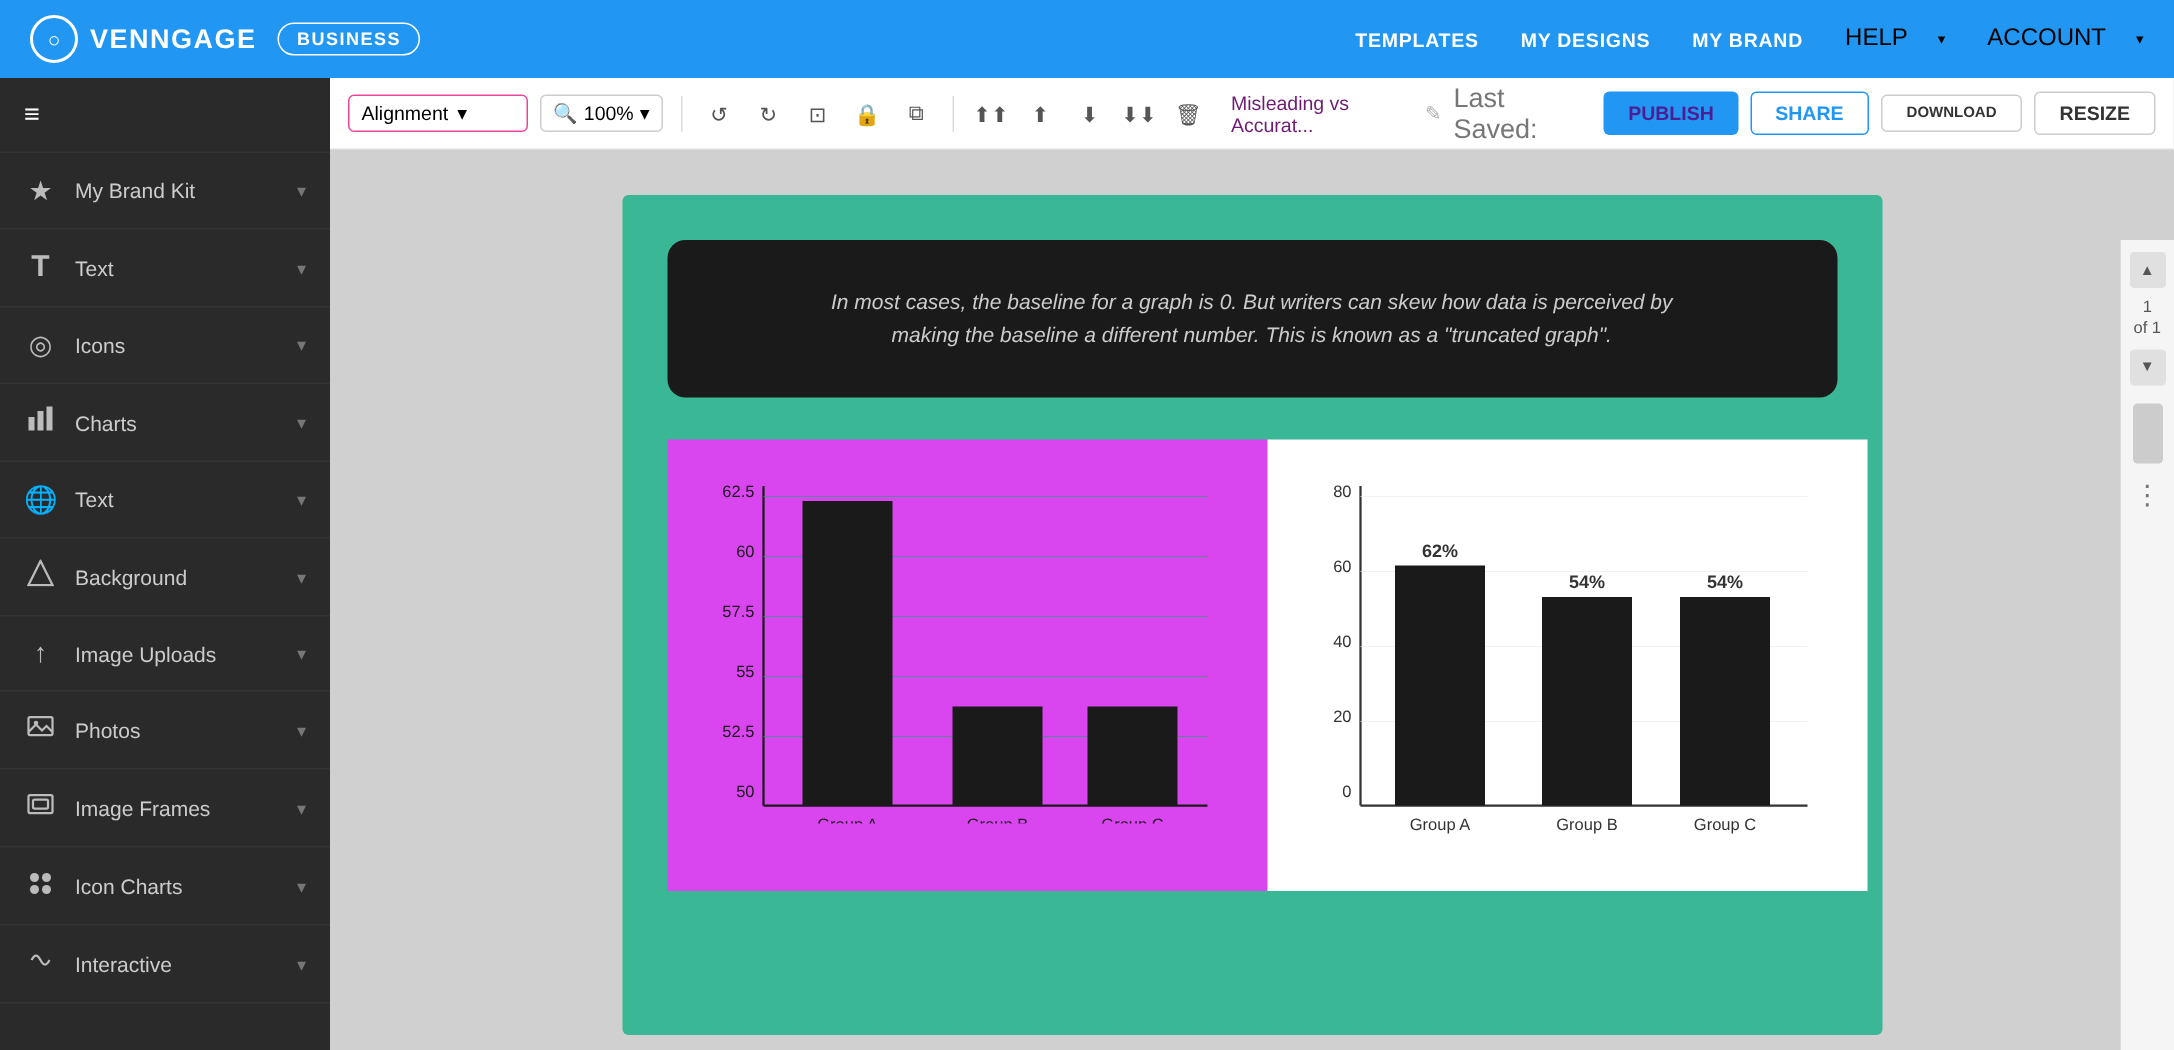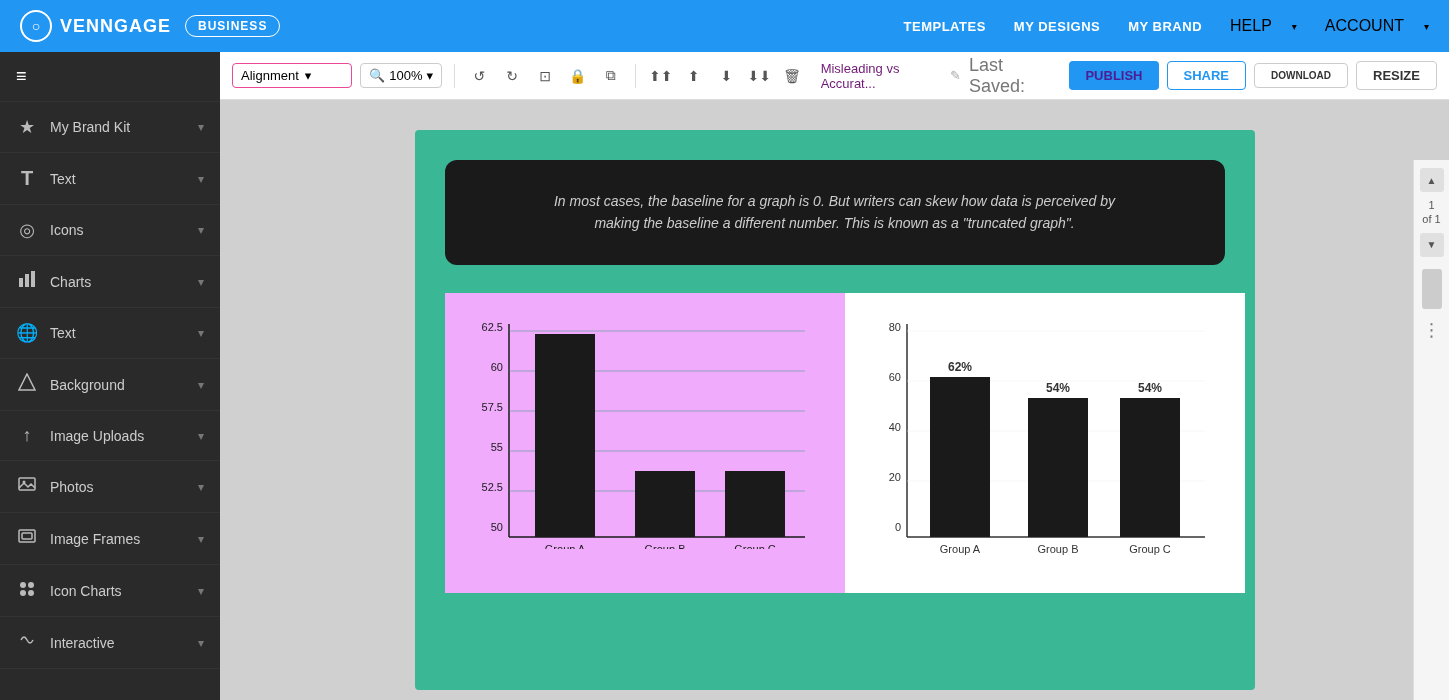--- a/index.html
+++ b/index.html
@@ -386,21 +386,21 @@
 
 <div class="main-area">
   <div class="canvas-wrapper">
 
     <div class="title-card">
       <p>In most cases, the baseline for a graph is 0. But writers can skew how data is perceived by making the baseline a different number. This is known as a "truncated graph".</p>
     </div>
 
     <div class="charts-row">
 
-      <div class="chart-panel" style="background:#f0abfc;">
+      <div class="chart-panel" style="background:#d946ef;">
         <svg width="360" height="240" viewBox="0 0 360 240">
 
           <text x="38" y="22" font-size="11" fill="#1a1a1a" text-anchor="end">62.5</text>
           <text x="38" y="62" font-size="11" fill="#1a1a1a" text-anchor="end">60</text>
           <text x="38" y="102" font-size="11" fill="#1a1a1a" text-anchor="end">57.5</text>
           <text x="38" y="142" font-size="11" fill="#1a1a1a" text-anchor="end">55</text>
           <text x="38" y="182" font-size="11" fill="#1a1a1a" text-anchor="end">52.5</text>
           <text x="38" y="222" font-size="11" fill="#1a1a1a" text-anchor="end">50</text>
 
           <line x1="44" y1="15" x2="44" y2="228" stroke="#1a1a1a" stroke-width="1.5"></line>

